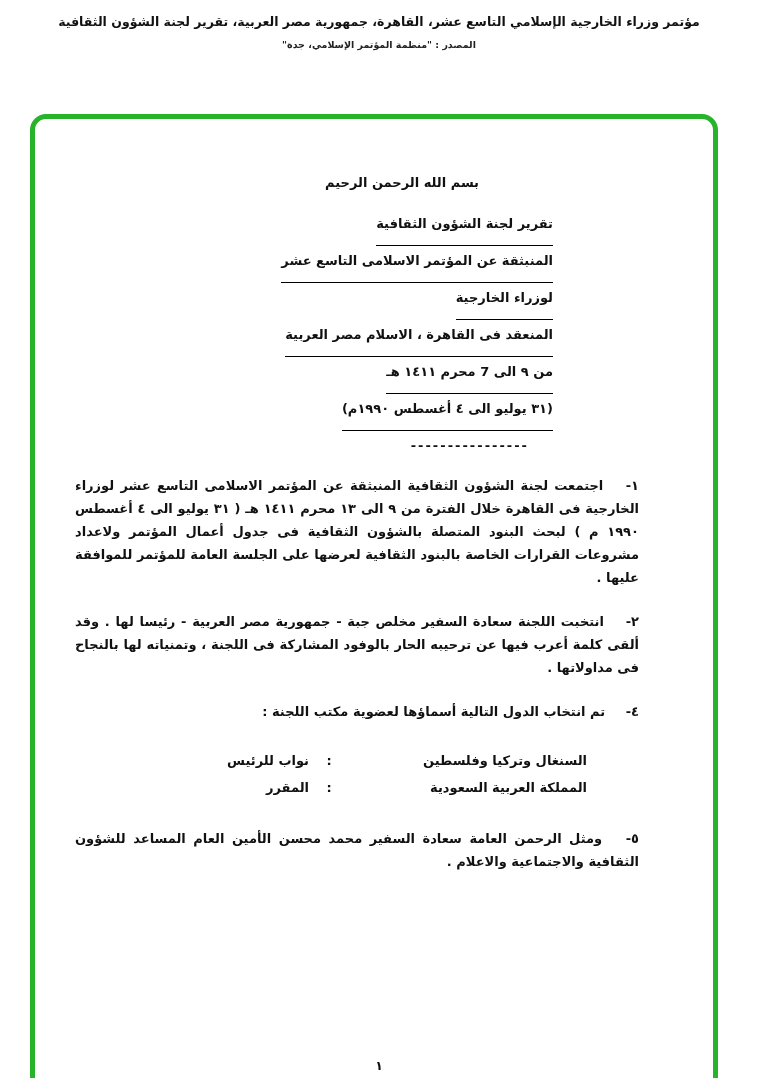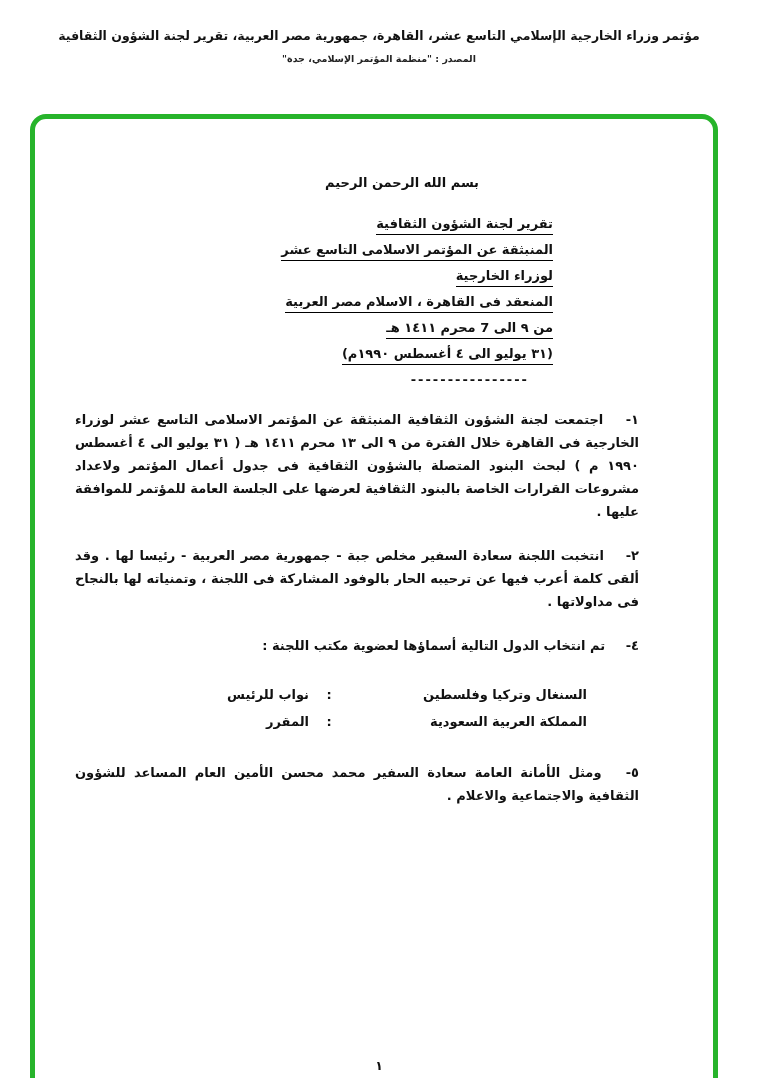--- a/index.html
+++ b/index.html
@@ -16,21 +16,21 @@
   .page {
     position: relative;
     width: 758px;
     height: 1078px;
     background: #ffffff;
     overflow: hidden;
   }
   .header {
     direction: rtl;
     text-align: center;
-    padding-top: 28px;
+    padding-top: 14px;
   }
   .header-line1 {
     font-size: 12.5px;
     font-weight: bold;
     letter-spacing: 0.2px;
   }
   .header-line2 {
     font-size: 9.5px;
     font-weight: bold;
     margin-top: 10px;
@@ -61,21 +61,21 @@
     white-space: nowrap;
   }
   .title-block {
     margin-right: 86px;
   }
   .title-line {
     width: fit-content;
     font-size: 13px;
     letter-spacing: 1px;
     border-bottom: 1.5px solid #000000;
-    padding-bottom: 3px;
+    padding-bottom: 14px;
     margin-bottom: 7px;
     white-space: nowrap;
   }
   .divider {
     width: fit-content;
     margin-right: 110px;
     font-size: 13px;
     letter-spacing: 2px;
     margin-top: 2px;
   }
@@ -174,21 +174,21 @@
         </div>
         <div class="comm-row">
           <span class="comm-countries">المملكة العربية السعودية</span>
           <span class="comm-colon">:</span>
           <span class="comm-role">المقرر</span>
         </div>
       </div>
 
       <p class="para last">
         <span class="pnum">٥-</span>
-        <span class="ptext">ومثل الأمانة العامة سعادة السفير محمد محسن الأمين العام المساعد للشؤون الثقافية والاجتماعية والاعلام .</span>
+        <span class="ptext">ومثل الرحمن العامة سعادة السفير محمد محسن الأمين العام المساعد للشؤون الثقافية والاجتماعية والاعلام .</span>
       </p>
 
     </div>
   </div>
 
   <div class="page-number">١</div>
 
 </div>
 
 </body></html>

